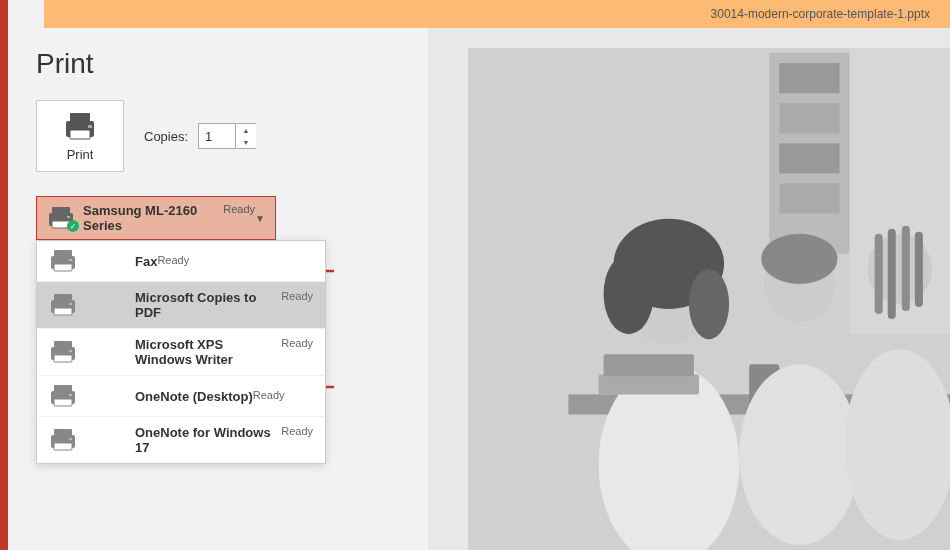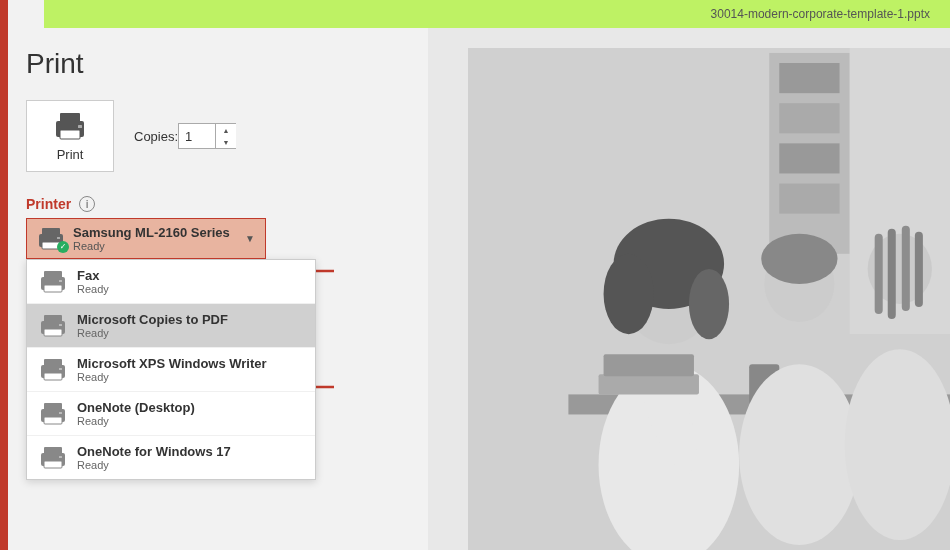--- a/index.html
+++ b/index.html
@@ -20,21 +20,21 @@
       height: 550px;
       background: #c0392b;
       z-index: 10;
     }
 
     
     .top-bar {
       position: absolute;
       top: 0; left: 0; right: 0;
       height: 28px;
-      background: #bef264;
+      background: #fdba74;
       display: flex;
       align-items: center;
       justify-content: flex-end;
       padding-right: 20px;
       margin-left: 44px;
     }
     .top-bar-filename {
       font-size: 12px;
       color: #555;
     }
@@ -43,21 +43,21 @@
     .main-content {
       position: absolute;
       top: 28px; left: 8px; right: 0; bottom: 0;
       display: flex;
     }
 
     
     .left-panel {
       width: 420px;
       background: #f2f2f2;
-      padding: 20px 18px;
+      padding: 20px 28px;
       position: relative;
       flex-shrink: 0;
     }
 
     .print-title {
       font-size: 28px;
       font-weight: 300;
       color: #333;
       margin-bottom: 20px;
     }
@@ -89,20 +89,21 @@
     }
 
     .print-btn-label {
       font-size: 13px;
       color: #333;
     }
 
     .copies-area {
       display: flex;
       align-items: center;
+      gap: 10px;
     }
     .copies-label {
       font-size: 13px;
       color: #333;
     }
     .copies-input-wrapper {
       position: relative;
       width: 58px;
       height: 26px;
       border: 1px solid #aaa;
@@ -175,21 +176,21 @@
       z-index: 5;
       width: 240px;
     }
     .printer-selected-info {
       display: flex;
       align-items: center;
       gap: 8px;
     }
     .printer-selected-text {
       display: flex;
-      flex-direction: column;
+      flex-direction: row;
     }
     .printer-selected-name {
       font-size: 13px;
       font-weight: 600;
       color: #333;
     }
     .printer-selected-status {
       font-size: 11px;
       color: #555;
     }
@@ -240,21 +241,22 @@
     .printer-item:last-child { border-bottom: none; }
     .printer-item.selected { background: #d0d0d0; }
 
     .printer-item-icon {
       width: 28px;
       height: 24px;
       flex-shrink: 0;
     }
     .printer-item-text {
       display: flex;
-      flex-direction: column;
+      flex-direction: row;
+      margin-left: 48px;
     }
     .printer-item-name {
       font-size: 13px;
       font-weight: 600;
       color: #333;
     }
     .printer-item.selected .printer-item-name {
       font-weight: 700;
     }
     .printer-item-status {
@@ -314,24 +316,20 @@
         <div class="copies-input-wrapper">
           <input class="copies-input" type="text" value="1" style="">
           <div class="copies-spinners">
             <button class="spinner-btn">▲</button>
             <button class="spinner-btn">▼</button>
           </div>
         </div>
       </div>
     </div>
 
-    <div class="printer-section-label">
-      <span>Printer</span>
-      <div class="info-icon">i</div>
-    </div>
 
     <div class="printer-selected">
       <div class="printer-selected-info">
         <div class="printer-icon-wrapper">
           <svg width="28" height="24" viewBox="0 0 28 24" fill="none">
             <rect x="2" y="7" width="24" height="13" rx="2" fill="#666"></rect>
             <rect x="5" y="1" width="18" height="8" rx="1" fill="#666"></rect>
             <rect x="5" y="15" width="18" height="7" rx="1" fill="white" stroke="#666" stroke-width="1"></rect>
             <rect x="20" y="10" width="3" height="2" rx="0.3" fill="#aaa"></rect>
           </svg>

